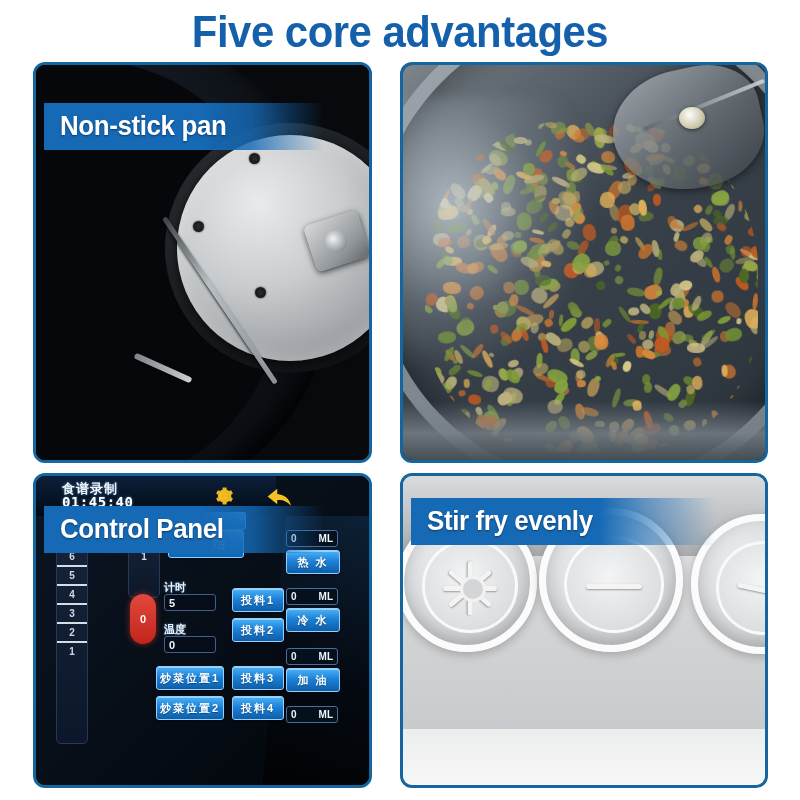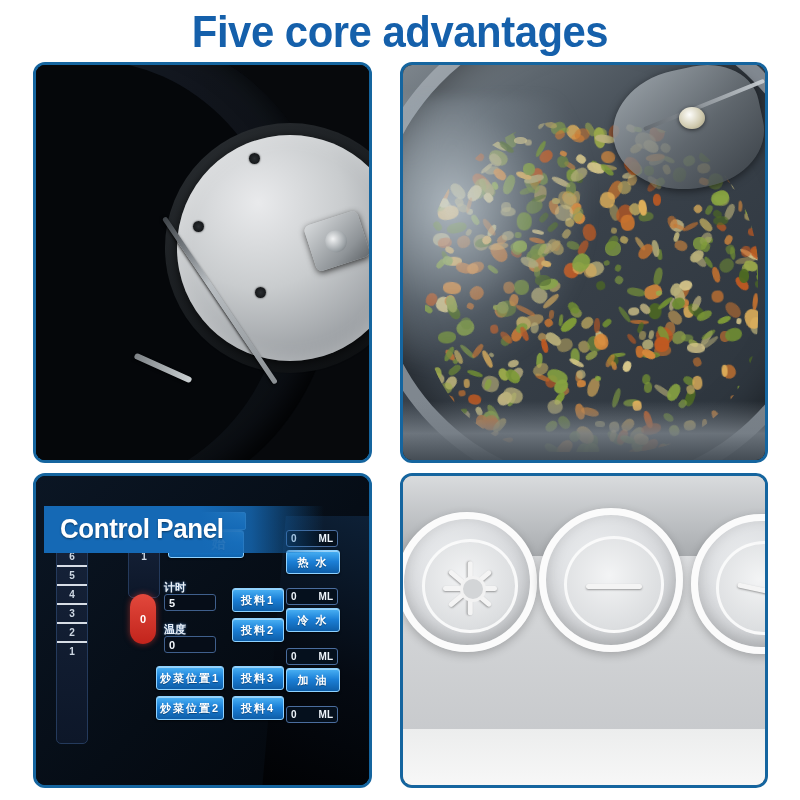--- a/index.html
+++ b/index.html
@@ -212,20 +212,23 @@
         <div class="pan-arc2"></div>
         <div class="disc-ring"></div>
         <div class="disc">
           <span class="bolt b1"></span>
             <span class="bolt b2"></span>
             <span class="bolt b3"></span>
         </div>
         <div class="hub"></div>
         <div class="arm"></div>
         <div class="arm2"></div>
+      </div>
+      <div class="banner">
+        <span class="txt">Non-stick pan</span>
       </div>
     </div>
 
     <div class="card tr">
       <div class="photo">
         <div class="wok-bg"></div>
         <div class="wok-rim"></div>
         <div class="food" id="food-canvas">
             <span class="bit" style="width: 13.9491px; height: 11.556px; left: 74.2466%; top: 63.7149%; background: rgb(154, 168, 75); opacity: 0.7; transform: rotate(147deg);"></span>
             <span class="bit" style="width: 11.1107px; height: 11.7992px; left: 16.7427%; top: 88.3881%; background: rgb(78, 107, 34); opacity: 0.79; transform: rotate(88deg);"></span>
@@ -752,20 +755,33 @@
         <div class="paddle-rod"></div>
         <div class="paddle-knob"></div>
         <div class="wok-steam"></div>
         <div class="wok-bottom"></div>
       </div>
     </div>
 
     <div class="card bl">
       <div class="cp">
 
+        <div class="cp-topbar">
+          <div class="cp-rec">
+            <div class="t1">食谱录制</div>
+            <div class="t2">01:45:40</div>
+          </div>
+          <svg class="gear" viewBox="0 0 24 24">
+            <path fill="#f5c021" d="M12 8.2a3.8 3.8 0 1 0 0 7.6 3.8 3.8 0 0 0 0-7.6zm0 5.6a1.8 1.8 0 1 1 0-3.6 1.8 1.8 0 0 1 0 3.6z"></path>
+            <path fill="#f5c021" d="M21 12c0-.5-.05-1-.13-1.47l2.03-1.3-2-3.46-2.3.85c-.72-.63-1.55-1.12-2.46-1.43L15.7 2.8h-4l-.44 2.39c-.91.31-1.74.8-2.46 1.43l-2.3-.85-2 3.46 2.03 1.3A8.9 8.9 0 0 0 6.4 12c0 .5.05 1 .13 1.47l-2.03 1.3 2 3.46 2.3-.85c.72.63 1.55 1.12 2.46 1.43l.44 2.39h4l.44-2.39c.91-.31 1.74-.8 2.46-1.43l2.3.85 2-3.46-2.03-1.3c.08-.47.13-.97.13-1.47z" opacity=".95"></path>
+          </svg>
+          <svg class="back-arrow" viewBox="0 0 30 24">
+            <path fill="#f5c021" d="M12 3 1.5 11.5 12 20v-4.6c6.2-.6 10.6 1.4 15 6.1-1.5-7.6-6.8-12.2-15-12.9V3z"></path>
+          </svg>
+        </div>
 
         <div class="cp-body">
           <div class="cp-panelbg"></div>
           <div class="cp-dark"></div>
 
           <div class="toprow-btn" style="left:56px;top:-4px;width:36px;height:16px;"></div>
           <div class="toprow-btn" style="left:98px;top:-4px;width:26px;height:16px;"></div>
           <div class="toprow-btn" style="left:128px;top:-4px;width:26px;height:16px;"></div>
           <div class="toprow-btn" style="left:158px;top:-4px;width:50px;height:16px;"></div>
 
@@ -852,16 +868,19 @@
               <div class="blade"></div>
             </div>
         </div>
         <div class="pot" style="left:288px;top:38px;width:126px;height:126px;">
           <div class="pot-inner">
               <div class="blade" style="transform:rotate(12deg);"></div>
             </div>
         </div>
         <div class="pots-bottom"></div>
       </div>
+      <div class="banner">
+        <span class="txt">Stir fry evenly</span>
+      </div>
     </div>
 
   </div>
 </div>
 
 </body></html>

